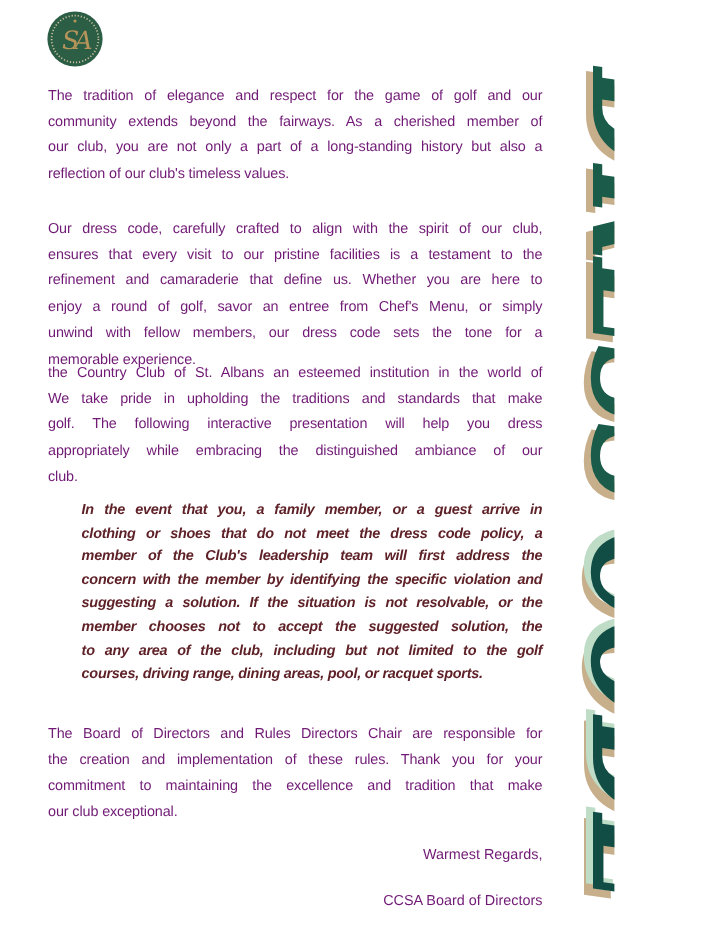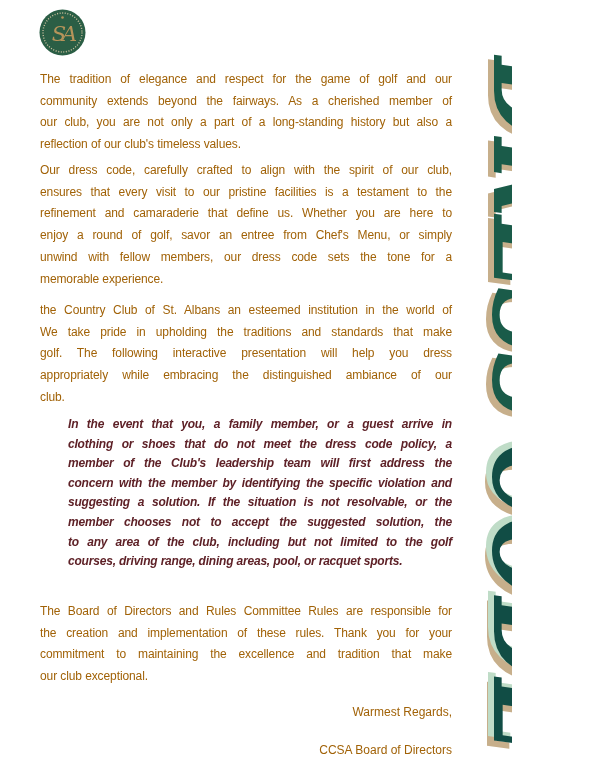--- a/index.html
+++ b/index.html
@@ -10,21 +10,21 @@
     overflow:hidden;
     font-family:"Liberation Sans", sans-serif;
   }
 
   
   .logo{position:absolute;left:39px;top:9px;width:47px;height:47px;}
 
   
   .block{
     position:absolute;left:40px;width:412px;
-    color:#a16207;
+    color:#701a75;
     font-size:12px;
     line-height:21.7px;
   }
   .ln{
     text-align:justify;
     text-align-last:justify;
     letter-spacing:-0.1px;
     white-space:normal;
   }
   .ln:last-child{text-align-last:left;}
@@ -74,21 +74,21 @@
       <text x="23.5" y="31.5" font-family="DejaVu Serif, serif" font-style="italic" font-size="21" fill="#B6945A" text-anchor="middle" letter-spacing="-4">SA</text>
     </svg>
   </div>
 
   <div class="block" style="top:69px">
       <div class="ln">The tradition of elegance and respect for the game of golf and our</div>
       <div class="ln">community extends beyond the fairways. As a cherished member of</div>
       <div class="ln">our club, you are not only a part of a long-standing history but also a</div>
       <div class="ln">reflection of our club's timeless values.</div>
     </div>
-  <div class="block" style="top:160px">
+  <div class="block" style="top:180px">
       <div class="ln">Our dress code, carefully crafted to align with the spirit of our club,</div>
       <div class="ln">ensures that every visit to our pristine facilities is a testament to the</div>
       <div class="ln">refinement and camaraderie that define us. Whether you are here to</div>
       <div class="ln">enjoy a round of golf, savor an entree from Chef's Menu, or simply</div>
       <div class="ln">unwind with fellow members, our dress code sets the tone for a</div>
       <div class="ln">memorable experience.</div>
     </div>
   <div class="block" style="top:300px">
       <div class="ln">the Country Club of St. Albans an esteemed institution in the world of</div>
       <div class="ln">We take pride in upholding the traditions and standards that make</div>
@@ -100,21 +100,21 @@
       <div class="ln">In the event that you, a family member, or a guest arrive in</div>
       <div class="ln">clothing or shoes that do not meet the dress code policy, a</div>
       <div class="ln">member of the Club's leadership team will first address the</div>
       <div class="ln">concern with the member by identifying the specific violation and</div>
       <div class="ln">suggesting a solution. If the situation is not resolvable, or the</div>
       <div class="ln">member chooses not to accept the suggested solution, the</div>
       <div class="ln">to any area of the club, including but not limited to the golf</div>
       <div class="ln">courses, driving range, dining areas, pool, or racquet sports.</div>
     </div>
   <div class="block" style="top:601px">
-      <div class="ln">The Board of Directors and Rules Committee Rules are responsible for</div>
+      <div class="ln">The Board of Directors and Rules Directors Chair are responsible for</div>
       <div class="ln">the creation and implementation of these rules. Thank you for your</div>
       <div class="ln">commitment to maintaining the excellence and tradition that make</div>
       <div class="ln">our club exceptional.</div>
     </div>
 
   <div class="block single" style="top:702px">Warmest Regards,</div>
   <div class="block single" style="top:740px">CCSA Board of Directors</div>
 
   <div class="vertical-banner">
     <span class="word-dress">DRESS</span><span class="word-code">CODE</span>

